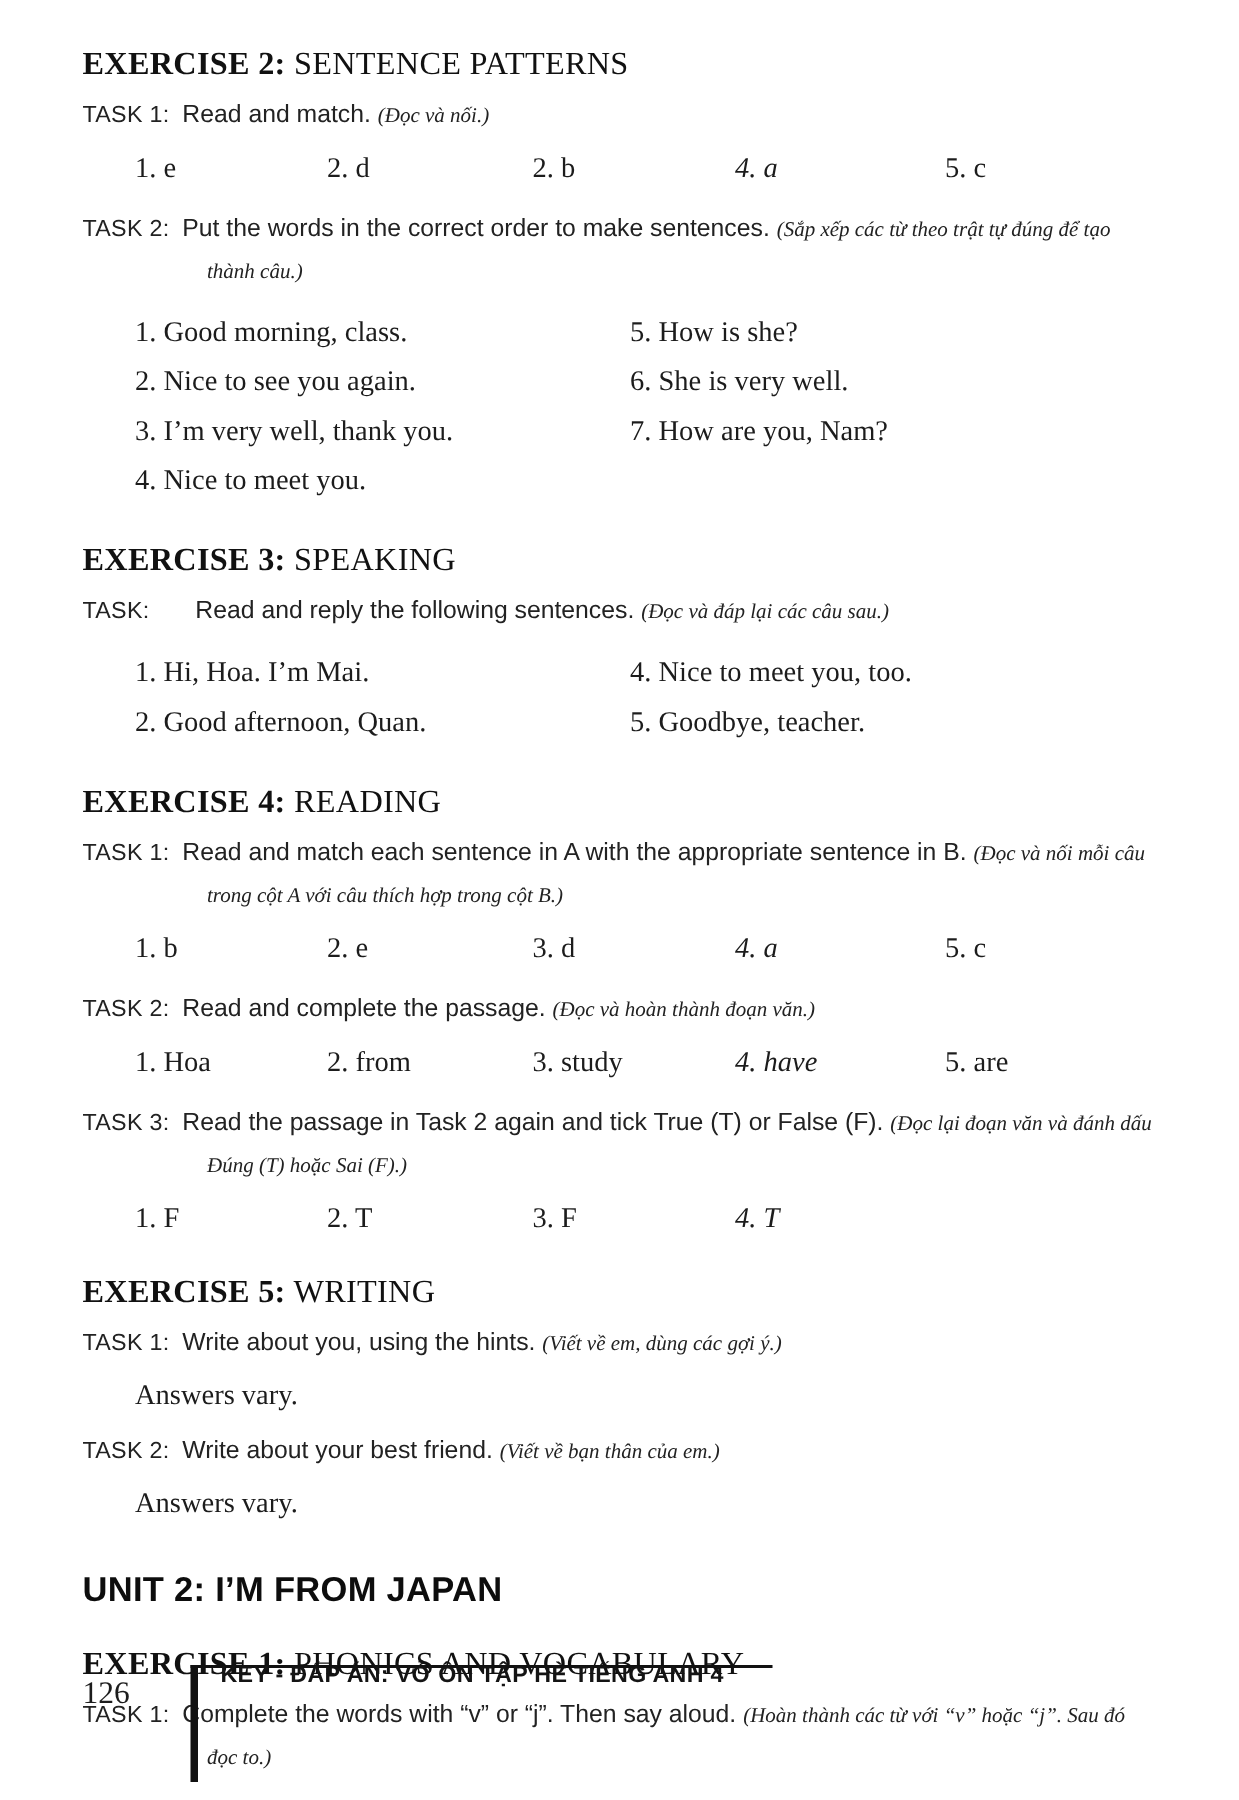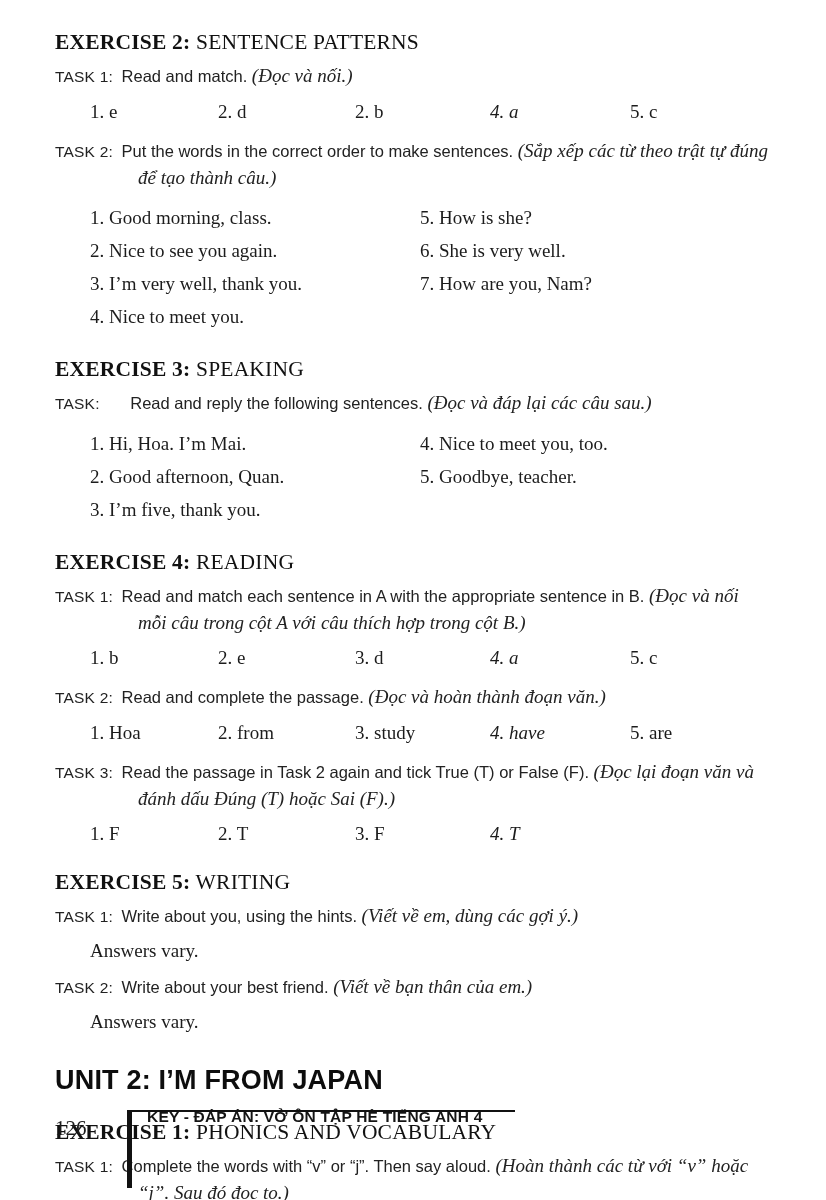--- a/index.html
+++ b/index.html
@@ -41,21 +41,21 @@
   .task-label {
     font-weight: normal;
     font-size: 15.5px;
     letter-spacing: 0.2px;
     margin-right: 4px;
   }
   .task-label.wide-gap { margin-right: 26px; }
   .task-viet {
     font-family: "Liberation Serif", serif;
     font-style: italic;
-    font-size: 19px;
+    font-size: 14px;
     text-align: center;
   }
 
   
   .answers-row {
     display: flex;
     padding-left: 35px;
     margin: 10px 0 14px 0;
     font-size: 19px;
     line-height: 24px;
@@ -81,21 +81,21 @@
     font-size: 19px;
     padding-left: 35px;
     margin: 8px 0 10px 0;
     line-height: 26px;
   }
 
   
   .unit-heading {
     font-family: "Liberation Sans", sans-serif;
     font-weight: bold;
-    font-size: 27px;
+    font-size: 23px;
     color: #0d0d0d;
     margin-top: 30px;
     margin-bottom: 4px;
     letter-spacing: 0.2px;
   }
 
   
   .footer {
     position: absolute;
     left: 55px;
@@ -180,21 +180,20 @@
 
   <p class="task">
     <span class="task-label wide-gap">TASK:</span>
     <span class="task-text">Read and reply the following sentences.</span>
     <span class="task-viet">(Đọc và đáp lại các câu sau.)</span>
   </p>
   <div class="two-col">
     <div class="col">
       <div class="item">1. Hi, Hoa. I’m Mai.</div>
       <div class="item">2. Good afternoon, Quan.</div>
-      <div class="item">3. I’m five, thank you.</div>
     </div>
     <div class="col right">
       <div class="item">4. Nice to meet you, too.</div>
       <div class="item">5. Goodbye, teacher.</div>
     </div>
   </div>
 
   <h2 class="ex-heading"><span class="ex-bold">EXERCISE 4:</span> <span>READING</span></h2>
 
   <p class="task">

